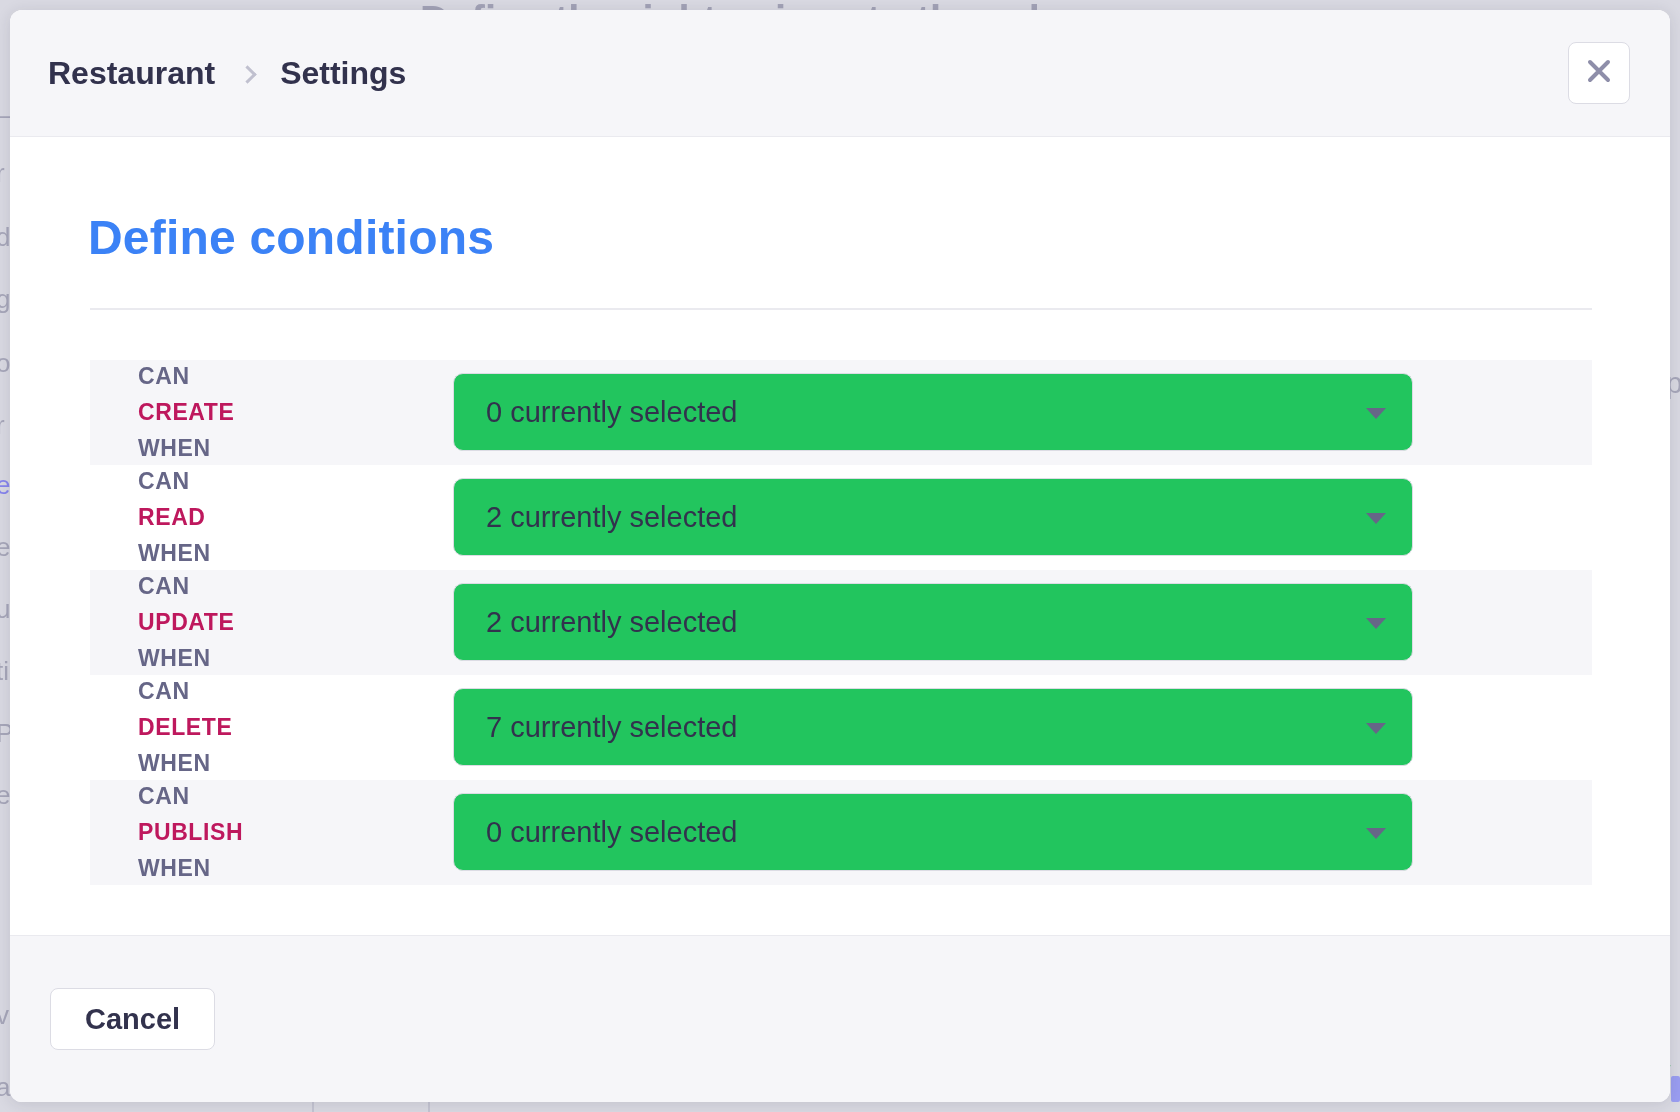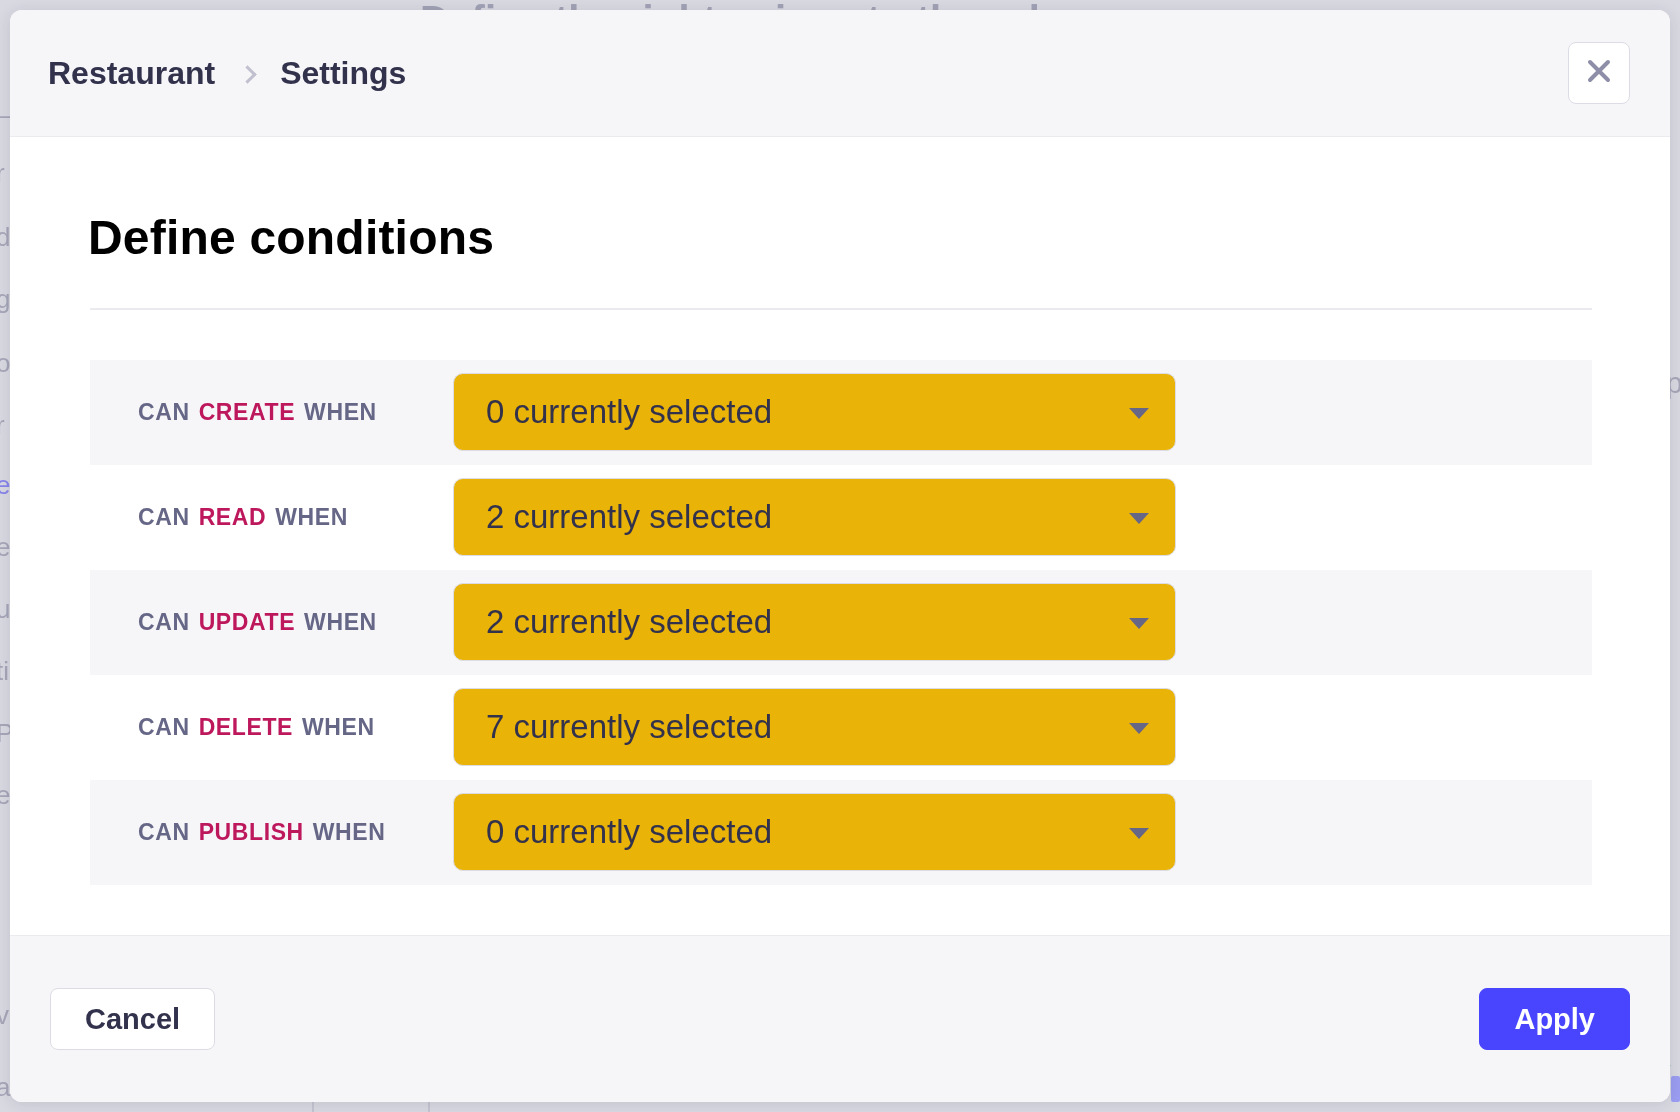--- a/index.html
+++ b/index.html
@@ -58,47 +58,47 @@
     margin-left: auto;
     width: 62px; height: 62px;
     background: #ffffff; border: 1px solid #dcdce4; border-radius: 8px;
     display: flex; align-items: center; justify-content: center;
     cursor: pointer;
   }
 
   
   .modal-title {
     position: absolute; left: 78px; top: 200px;
-    font-size: 48px; font-weight: 700; color: #000000; letter-spacing: 0.2px;
+    font-size: 48px; font-weight: 700; color: #3b82f6; letter-spacing: 0.2px;
   }
   .title-divider {
     position: absolute; left: 80px; top: 298px;
     width: 1502px; height: 2px; background: #eaeaef;
   }
 
   .rows { position: absolute; left: 80px; top: 350px; width: 1502px; }
   .cond-row {
     position: relative; height: 105px; width: 100%;
     display: flex; align-items: center;
   }
   .cond-row.striped { background: #f6f6f9; }
   .cond-label {
     position: absolute; left: 48px;
     display: flex; gap: 9px;
     font-size: 23px; font-weight: 700; letter-spacing: 0.6px;
-    color: #666687; text-transform: uppercase; white-space: nowrap;
+    color: #666687; text-transform: uppercase; white-space: nowrap; flex-direction: column;
   }
   .cond-label .action { color: #be185d; }
   .cond-select {
     position: absolute; left: 363px; top: 13px;
-    width: 723px; height: 78px;
-    background: #eab308; border: 1px solid #dcdce4; border-radius: 10px;
+    width: 960px; height: 78px;
+    background: #22c55e; border: 1px solid #dcdce4; border-radius: 10px;
     display: flex; align-items: center;
     padding: 0 56px 0 32px;
-    font-size: 33px; color: #32324d; cursor: pointer;
+    font-size: 29px; color: #32324d; cursor: pointer;
   }
   .caret {
     position: absolute; right: 26px; top: 50%; margin-top: -4px;
     width: 0; height: 0;
     border-left: 10px solid transparent; border-right: 10px solid transparent;
     border-top: 11px solid #666687;
   }
 
   
   .modal-footer {
@@ -223,16 +223,15 @@
       <div class="cond-select">
         <span>0 currently selected</span>
         <span class="caret"></span>
       </div>
     </div>
 
   </div>
 
   <div class="modal-footer">
     <button class="btn btn-cancel">Cancel</button>
-    <button class="btn btn-apply">Apply</button>
   </div>
 
 </div>
 
 </body></html>

